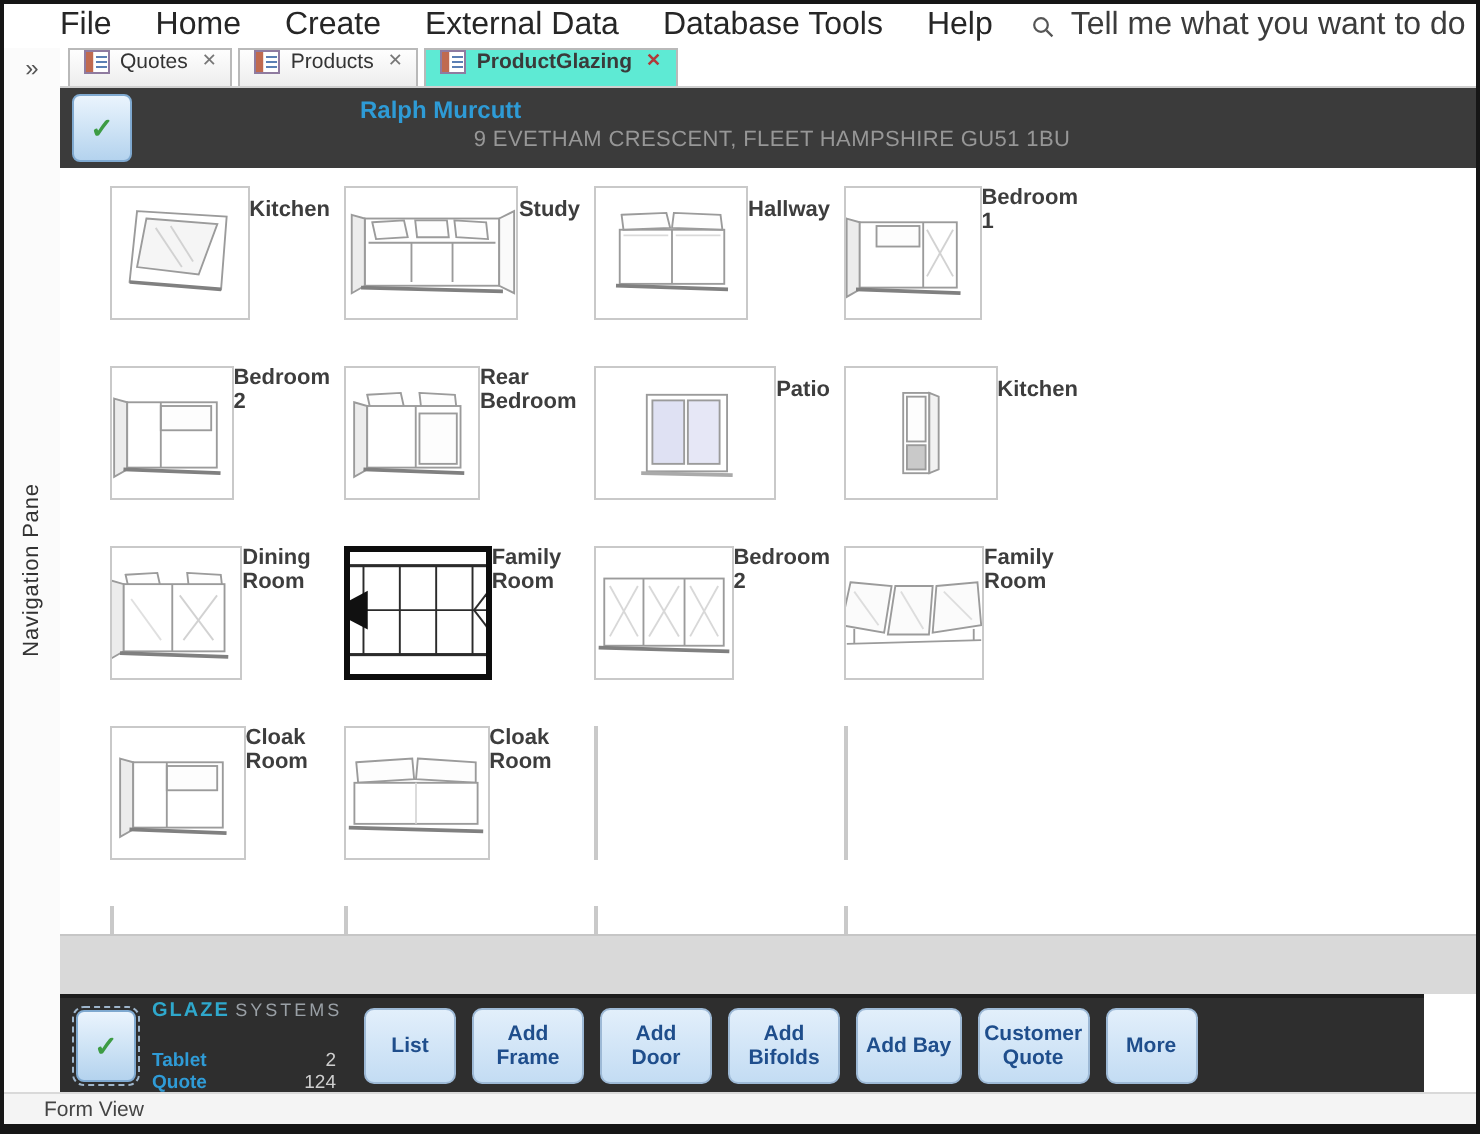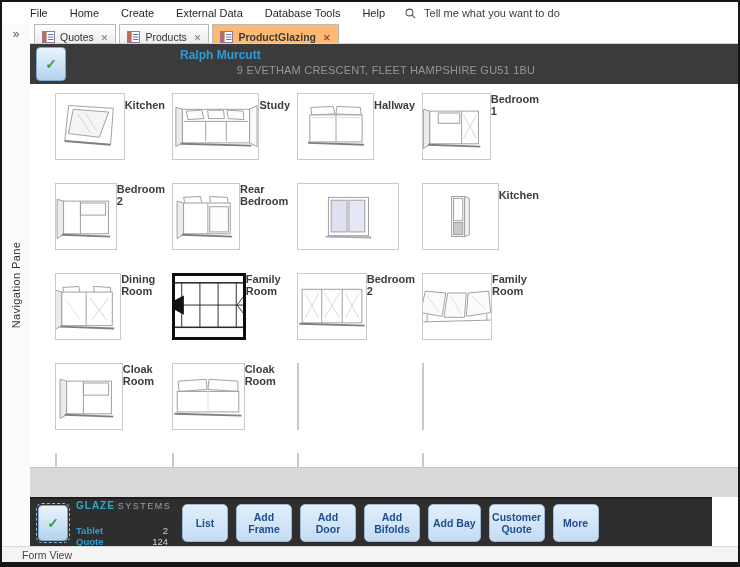--- a/index.html
+++ b/index.html
@@ -2,38 +2,38 @@
 <html><head>
 <meta charset="utf-8">
 <style>
   html,body{margin:0;padding:0;background:#fff;}
   #screen{position:relative;width:740px;height:567px;box-sizing:border-box;
     border:2px solid #161616;border-bottom-width:5px;background:#fff;overflow:hidden;
     font-family:"Liberation Sans", sans-serif;}
   
   .menubar{position:absolute;top:0;left:0;right:0;height:22px;background:#fff;
     border-bottom:1px solid #ececec;display:flex;align-items:center;padding-left:28px;
-    font-size:11px;color:#262626;}
+    font-size:16px;color:#262626;}
   #menu-items{display:flex;gap:22px;align-items:center;}
   .menu-item{cursor:default;white-space:nowrap;}
   .search{display:flex;align-items:center;gap:8px;margin-left:20px;color:#3c3c3c;}
   .search svg{display:block;}
   
   .navstrip{position:absolute;left:0;top:22px;bottom:16px;width:28px;background:#fbfbfb;
     border-right:1px solid #d6d6d6;}
   .nav-chevron{position:absolute;top:3px;left:0;right:0;text-align:center;font-size:12px;color:#555;cursor:default;}
   .nav-label{position:absolute;top:50%;left:50%;transform:translate(-50%,-50%) rotate(180deg);
     writing-mode:vertical-rl;font-size:11px;color:#333;letter-spacing:.4px;white-space:nowrap;}
   
   .tabbar{position:absolute;left:28px;top:22px;right:0;height:20px;background:#fff;
     border-bottom:1px solid #cfcfcf;display:flex;align-items:flex-end;gap:3px;padding-left:4px;box-sizing:border-box;}
-  .tab{height:19px;display:flex;align-items:flex-end;gap:5px;padding:0 7px;box-sizing:border-box;
+  .tab{height:19px;display:flex;align-items:flex-start;gap:5px;padding:0 7px;box-sizing:border-box;
     border:1px solid #b9b9b9;border-bottom:none;background:linear-gradient(#fefefe,#ededed);
     font-size:10.5px;color:#333;cursor:default;}
-  .tab.active{background:#fdba74;font-weight:bold;color:#3a3a3a;}
+  .tab.active{background:#5eead4;font-weight:bold;color:#3a3a3a;}
   .tab-close{color:#777;font-size:9px;margin-left:2px;}
   .tab.active .tab-close{color:#b03a3a;}
   .tab-icon svg{display:block;}
   
   .formarea{position:absolute;left:28px;top:42px;right:0;bottom:16px;background:#fff;}
   .form-header{position:absolute;left:0;top:0;width:708px;height:40px;background:#3b3b3b;}
   .hdr-name{position:absolute;left:150px;width:520px;top:4px;text-align:left;
     color:#2e9bd6;font-weight:bold;font-size:12px;}
   .hdr-address{position:absolute;left:6px;width:700px;top:20px;text-align:center;
     color:#979797;font-size:11px;letter-spacing:.2px;}
@@ -242,20 +242,21 @@
         </div>
         <div class="cell">
           <div class="thumb-box">
             <span class="sketch"><svg viewBox="0 0 104 60" width="100" height="56" fill="none" stroke="#9b9b9b" stroke-width="1">
                 <rect x="31" y="9" width="43" height="41" fill="#fff"></rect>
                 <rect x="34" y="12" width="17" height="34" fill="#dfe1f3"></rect>
                 <rect x="53" y="12" width="17" height="34" fill="#e6e7f6"></rect>
                 <line x1="28" y1="51" x2="77" y2="52" stroke="#aaaaaa" stroke-width="2"></line>
               </svg></span>
           </div>
+          <div class="thumb-label">Patio</div>
         </div>
         <div class="cell">
           <div class="thumb-box">
             <span class="sketch"><svg viewBox="0 0 104 60" width="100" height="56" fill="none" stroke="#9b9b9b" stroke-width="1">
                 <rect x="43" y="8" width="14" height="43" fill="#fff"></rect>
                 <rect x="45" y="10" width="10" height="24" fill="#fdfdfd"></rect>
                 <rect x="45" y="36" width="10" height="13" fill="#c9c9c9"></rect>
                 <polygon points="57,8 62,10 62,49 57,51" fill="#f2f2f2"></polygon>
               </svg></span>
           </div>

